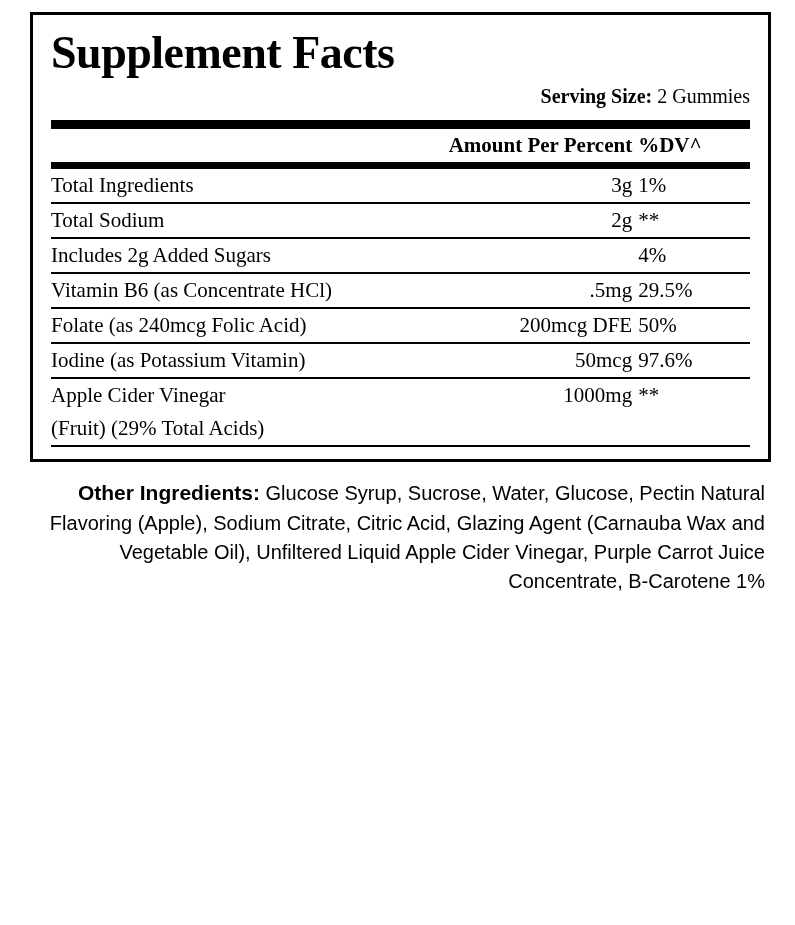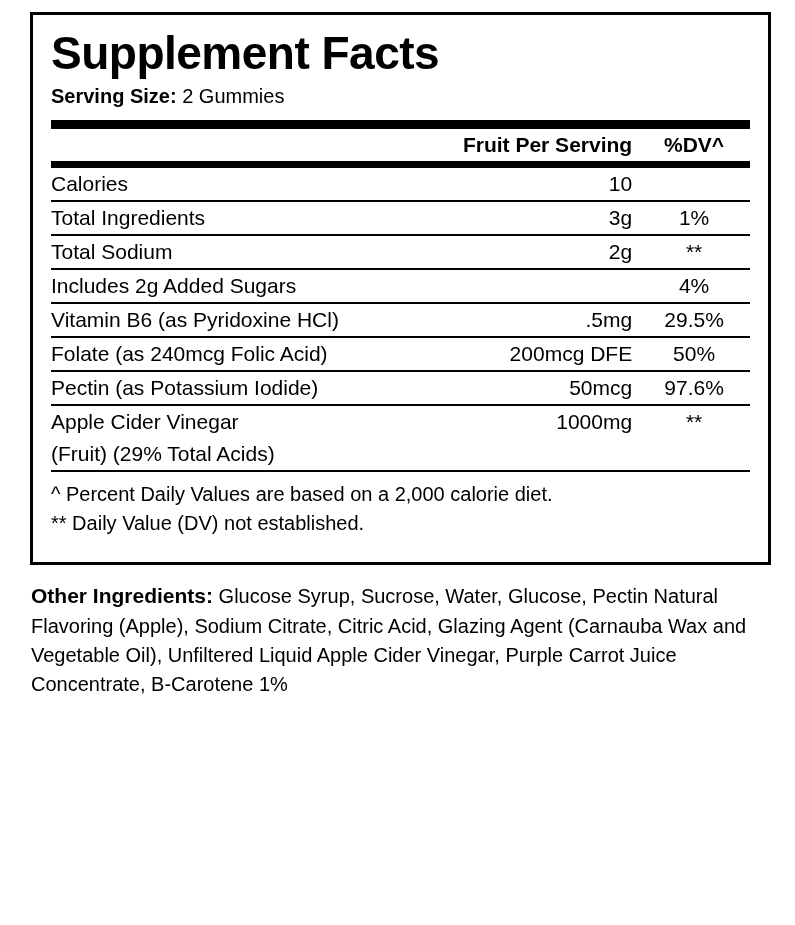--- a/index.html
+++ b/index.html
@@ -19,34 +19,36 @@
     width: 795px;
     height: 925px;
     box-sizing: border-box;
     padding: 12px 16px 0 16px;
   }
 
   
   .panel {
     border: 3px solid #000;
     box-sizing: border-box;
-    padding: 14px 18px 24px 18px;
+    padding: 14px 18px 12px 18px;
     margin: 0 8px 15px 14px;
+    font-family: Liberation Serif, serif;
   }
   .panel-title {
     font-size: 46px;
     font-weight: 700;
     letter-spacing: -0.5px;
     line-height: 1.05;
     margin: 0 0 6px 0;
   }
   .serving-line {
     font-size: 20px;
     line-height: 1.35;
     margin: 0;
+    text-align: right;
   }
   .serving-line .lbl {
     font-weight: 700;
   }
 
   .rule-thick {
     border-top: 9px solid #000;
     margin: 10px 0 0 0;
   }
   .rule-med {
@@ -71,43 +73,44 @@
     text-align: left;
     width: 56%;
   }
   .col-amt {
     text-align: right;
     width: 28%;
     white-space: nowrap;
     padding-right: 6px !important;
   }
   .col-dv {
-    text-align: center;
+    text-align: left;
     width: 16%;
     white-space: nowrap;
   }
   .hdr td {
     font-weight: 700;
     border-bottom: none;
     padding-bottom: 6px;
   }
   .indent1 { padding-left: 30px; }
   .indent2 { padding-left: 56px; }
 
   .footnotes {
     font-size: 20px;
     line-height: 1.45;
     padding-top: 8px;
   }
 
   
   .other {
-    margin: 16px 14px 0 15px;
+    margin: 16px 14px 0 24px;
     font-size: 20px;
     line-height: 1.45;
+    text-align: right;
   }
   .other .oi-label {
     font-weight: 700;
     font-size: 21px;
   }
 </style>
 </head>
 <body>
 
 <div class="page">
@@ -120,82 +123,73 @@
       <span class="lbl">Serving Size:</span>
       <span>2 Gummies</span>
     </p>
 
     <div class="rule-thick"></div>
 
     <table class="facts">
       <tbody>
         <tr class="hdr">
           <td class="col-name"></td>
-          <td class="col-amt">Fruit Per Serving</td>
+          <td class="col-amt">Amount Per Percent</td>
           <td class="col-dv">%DV^</td>
         </tr>
       </tbody>
     </table>
 
     <div class="rule-med"></div>
 
     <table class="facts">
       <tbody>
-        <tr>
-          <td class="col-name">Calories</td>
-          <td class="col-amt">10</td>
-          <td class="col-dv"></td>
-        </tr>
         <tr>
           <td class="col-name">Total Ingredients</td>
           <td class="col-amt">3g</td>
           <td class="col-dv">1%</td>
         </tr>
         <tr>
           <td class="col-name indent1">Total Sodium</td>
           <td class="col-amt">2g</td>
           <td class="col-dv">**</td>
         </tr>
         <tr>
           <td class="col-name indent2">Includes 2g Added Sugars</td>
           <td class="col-amt"></td>
           <td class="col-dv">4%</td>
         </tr>
         <tr>
-          <td class="col-name">Vitamin B6 (as Pyridoxine HCl)</td>
+          <td class="col-name">Vitamin B6 (as Concentrate HCl)</td>
           <td class="col-amt">.5mg</td>
           <td class="col-dv">29.5%</td>
         </tr>
         <tr>
           <td class="col-name">Folate (as 240mcg Folic Acid)</td>
           <td class="col-amt">200mcg DFE</td>
           <td class="col-dv">50%</td>
         </tr>
         <tr>
-          <td class="col-name">Pectin (as Potassium Iodide)</td>
+          <td class="col-name">Iodine (as Potassium Vitamin)</td>
           <td class="col-amt">50mcg</td>
           <td class="col-dv">97.6%</td>
         </tr>
         <tr class="no-rule">
           <td class="col-name">Apple Cider Vinegar</td>
           <td class="col-amt">1000mg</td>
           <td class="col-dv">**</td>
         </tr>
         <tr>
           <td class="col-name">(Fruit) (29% Total Acids)</td>
           <td class="col-amt"></td>
           <td class="col-dv"></td>
         </tr>
       </tbody>
     </table>
 
-    <div class="footnotes">
-      <div>^ Percent Daily Values are based on a 2,000 calorie diet.</div>
-      <div>** Daily Value (DV) not established.</div>
-    </div>
 
   </section>
 
   <section class="other">
     <span class="oi-label">Other Ingredients:</span>
     <span>Glucose Syrup, Sucrose, Water, Glucose, Pectin Natural Flavoring (Apple), Sodium Citrate, Citric Acid, Glazing Agent (Carnauba Wax and Vegetable Oil), Unfiltered Liquid Apple Cider Vinegar, Purple Carrot Juice Concentrate, B-Carotene 1%</span>
   </section>
 
 </div>
 

